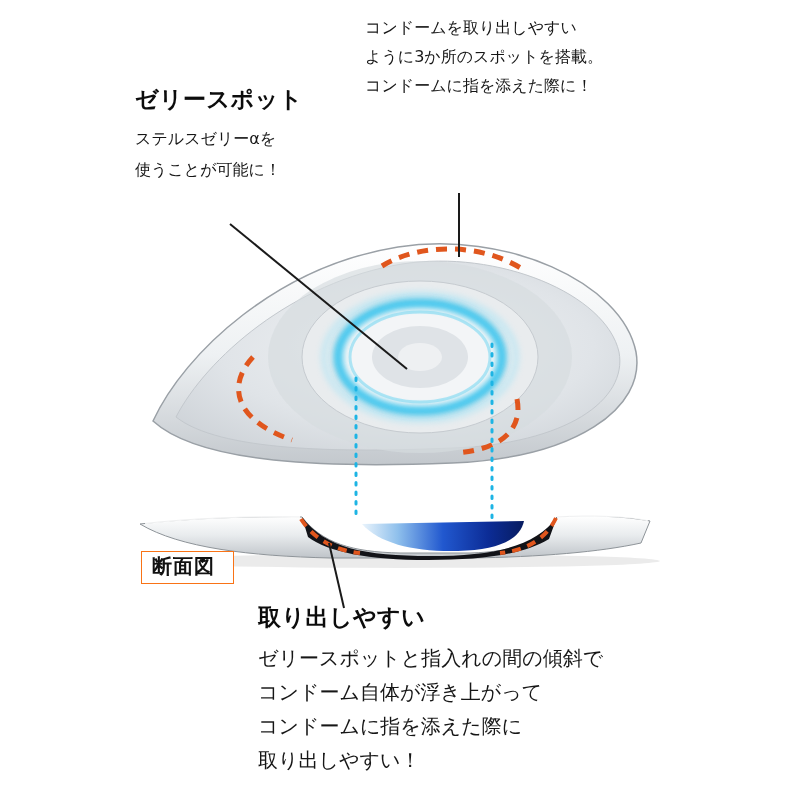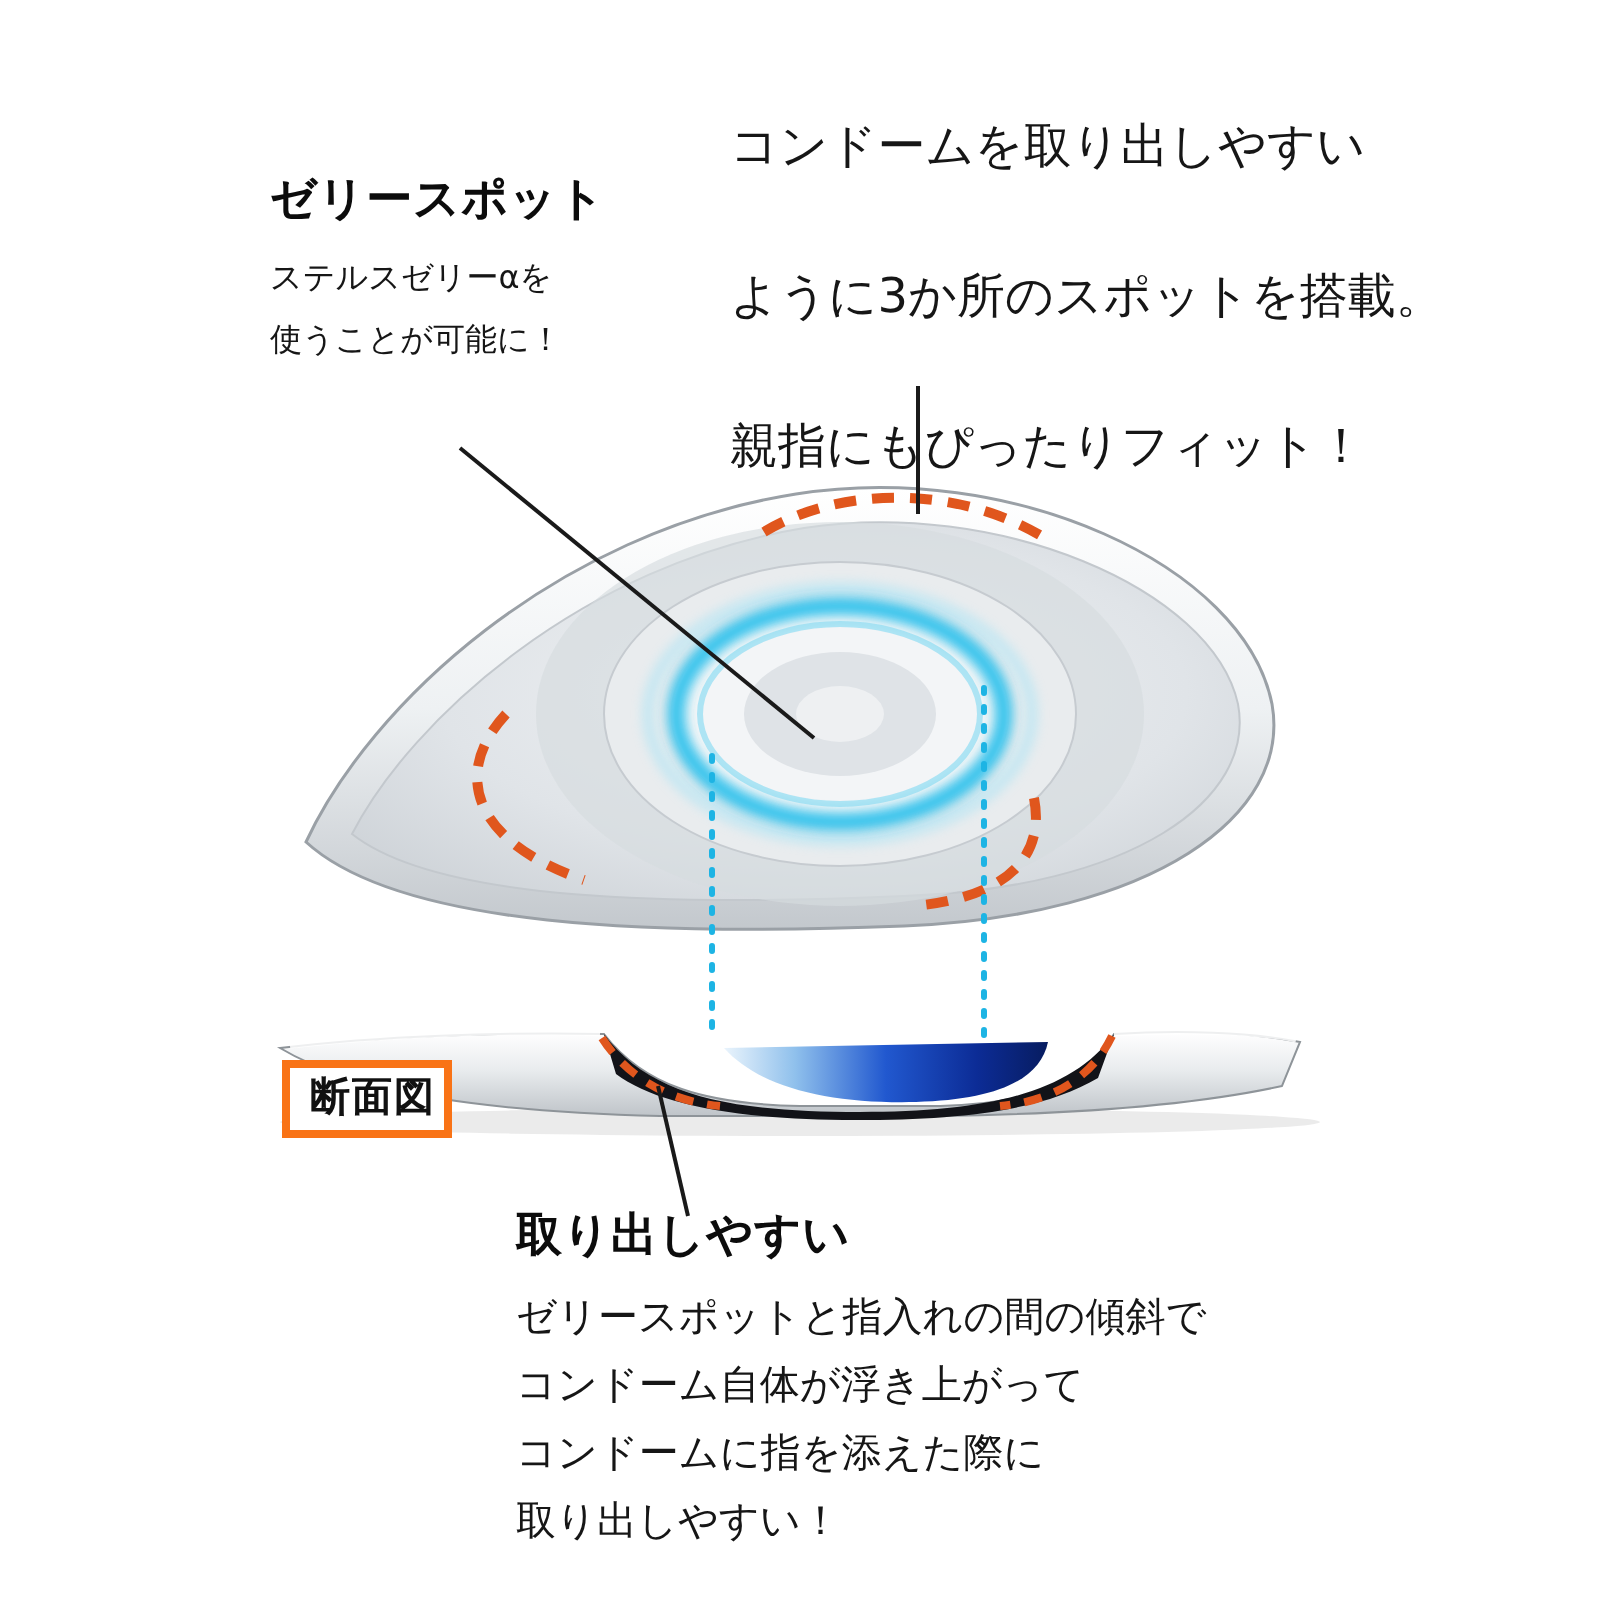--- a/index.html
+++ b/index.html
@@ -5,28 +5,28 @@
   html,body{margin:0;padding:0;background:#ffffff;}
   #stage{
     position:relative;width:800px;height:800px;background:#ffffff;overflow:hidden;
     font-family:"DejaVu Sans","Liberation Sans",sans-serif;color:#111;
   }
   #art{position:absolute;left:0;top:0;}
   .txt{position:absolute;}
   .title{font-weight:800;font-size:23px;letter-spacing:.5px;color:#0c0c0c;}
   .line{font-weight:500;color:#161616;}
   .finger .title{margin-bottom:12px;}
-  .finger .line{font-size:24px;line-height:29px;margin-top:46px;}
+  .finger .line{font-size:16px;line-height:29px;}
   .jelly .title{margin-bottom:8px;}
   .jelly .line{font-size:16px;line-height:31px;}
   .slope .title{margin-bottom:8px;}
   .slope .line{font-size:20px;line-height:34px;}
   .label-box{
-    position:absolute;left:141px;top:530px;background:#fff;border:4px solid #f97316;
-    padding:1px 4px 3px 10px;font-size:20px;font-weight:700;letter-spacing:1px;
+    position:absolute;left:141px;top:551px;background:#fff;border:1px solid #f97316;
+    padding:1px 18px 3px 10px;font-size:20px;font-weight:700;letter-spacing:1px;
   }
 </style>
 </head>
 <body>
 
 <div id="stage">
 
   <svg id="art" width="800" height="800" viewBox="0 0 800 800">
     <defs>
       <linearGradient id="bodyGrad" x1="0" y1="0" x2="0" y2="1">
@@ -108,21 +108,21 @@
     <g stroke="#1a1a1a" stroke-width="2">
       <path d="M 230 224 L 407 369"></path>
       <path d="M 459 193 L 459 257"></path>
       <path d="M 329 543 L 344 608"></path>
     </g>
   </svg>
 
   <div class="txt finger" style="left:365px;top:13px;">
     <div class="line">コンドームを取り出しやすい</div>
     <div class="line">ように3か所のスポットを搭載。</div>
-    <div class="line">親指にもぴったりフィット！</div>
+    <div class="line">コンドームに指を添えた際に！</div>
   </div>
 
   <div class="txt jelly" style="left:135px;top:84px;">
     <div class="title">ゼリースポット</div>
     <div class="line">ステルスゼリーαを</div>
     <div class="line">使うことが可能に！</div>
   </div>
 
   <div class="label-box">断面図</div>
 

